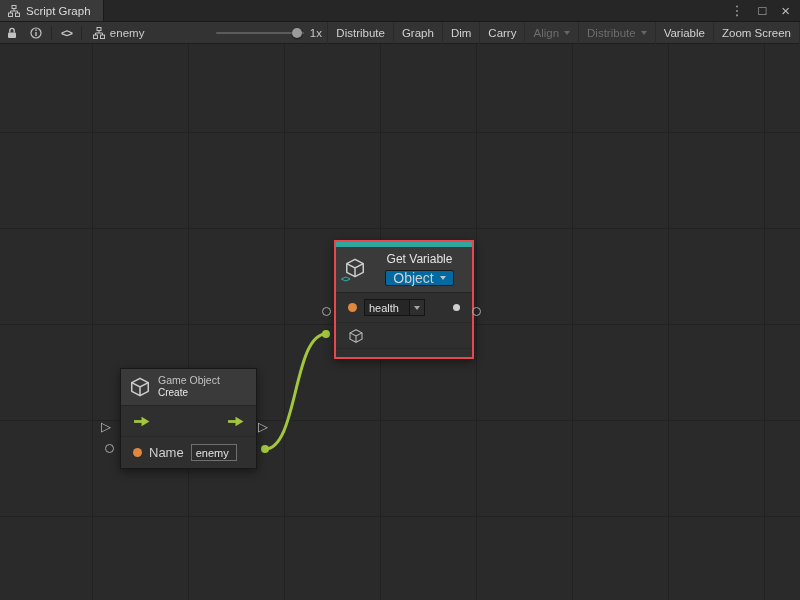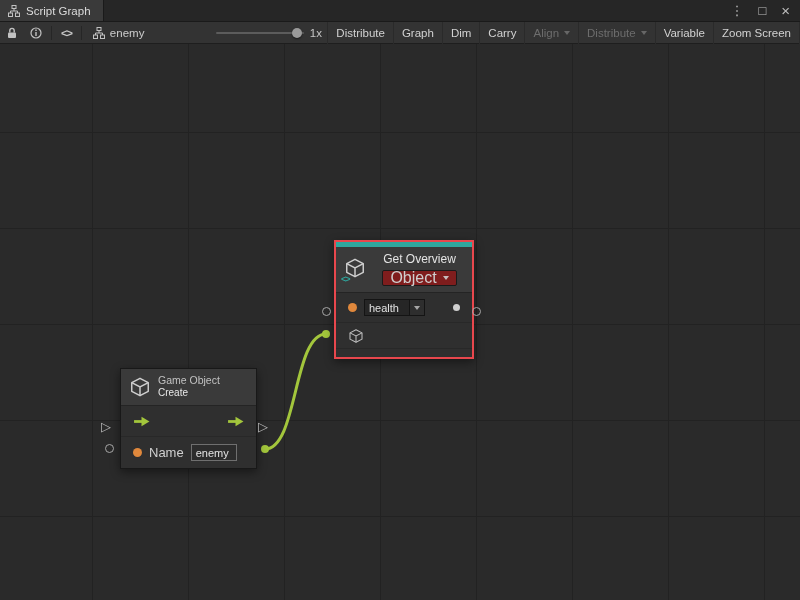--- a/index.html
+++ b/index.html
@@ -49,21 +49,21 @@
   
   .node{position:absolute;z-index:2;background:#303030;border:1px solid #181818;box-shadow:0 3px 9px rgba(0,0,0,.45);}
   .node.selected{border:2px solid var(--selection-red);}
   .accent{height:5px;background:var(--accent-teal);}
   .n-header{display:flex;align-items:center;gap:7px;background:#3a3a3a;padding:5px 8px 6px 8px;}
   .cube-badge{position:relative;width:24px;height:24px;flex:0 0 auto;color:#cfcfcf;}
   .cube-badge .i22{width:22px;height:22px;display:block;}
   .mini-code{position:absolute;left:-3px;bottom:-3px;font-size:9px;font-weight:bold;letter-spacing:-1px;color:var(--accent-teal);background:transparent;line-height:1;}
   .n-titlecol{flex:1;display:flex;flex-direction:column;align-items:center;gap:4px;}
   .n-title{font-size:12px;color:#e4e4e4;}
-  .dd{display:inline-flex;align-items:center;gap:6px;background:#7f1d1d;border:1px solid #1a1a1a;border-radius:2px;color:#cfcfcf;font-family:inherit;font-size:16px;height:16px;padding:0 7px;cursor:default;}
+  .dd{display:inline-flex;align-items:center;gap:6px;background:#0369a1;border:1px solid #1a1a1a;border-radius:2px;color:#cfcfcf;font-family:inherit;font-size:14px;height:16px;padding:0 7px;cursor:default;}
   .n-body{border-top:1px solid #242424;background:#2f2f2f;}
   .n-row{display:flex;align-items:center;gap:7px;padding:0 12px;}
   .n-row + .n-row{border-top:1px solid #282828;}
   .n-foot{height:9px;border-top:1px solid #282828;}
   .pdot{border-radius:50%;flex:0 0 auto;}
   .pdot.orange{width:9px;height:9px;background:var(--port-orange);}
   .pdot.gray{width:7px;height:7px;background:#cfcfcf;margin-left:auto;}
   .field-group{display:inline-flex;align-items:stretch;}
   .nfield{background:#262626;border:1px solid #141414;color:#e2e2e2;font-family:inherit;font-size:11px;height:17px;padding:0 4px;outline:none;}
   .nfield.lit{border-color:#6f6f6f;background:#2c2c2c;}
@@ -187,21 +187,21 @@
     <div class="node selected" style="left:334px;top:196px;width:140px">
       <div class="accent"></div>
       <div class="n-header">
         <span class="cube-badge">
           <svg class="i22">
               <use href="#cube"></use>
             </svg>
           <span class="mini-code">&lt;&gt;</span>
         </span>
         <div class="n-titlecol">
-          <div class="n-title">Get Overview</div>
+          <div class="n-title">Get Variable</div>
           <button class="dd">
             <span>Object</span>
             <i class="caret"></i>
           </button>
         </div>
       </div>
       <div class="n-body">
         <div class="n-row" style="height:29px">
           <span class="pdot orange"></span>
           <span class="field-group">

